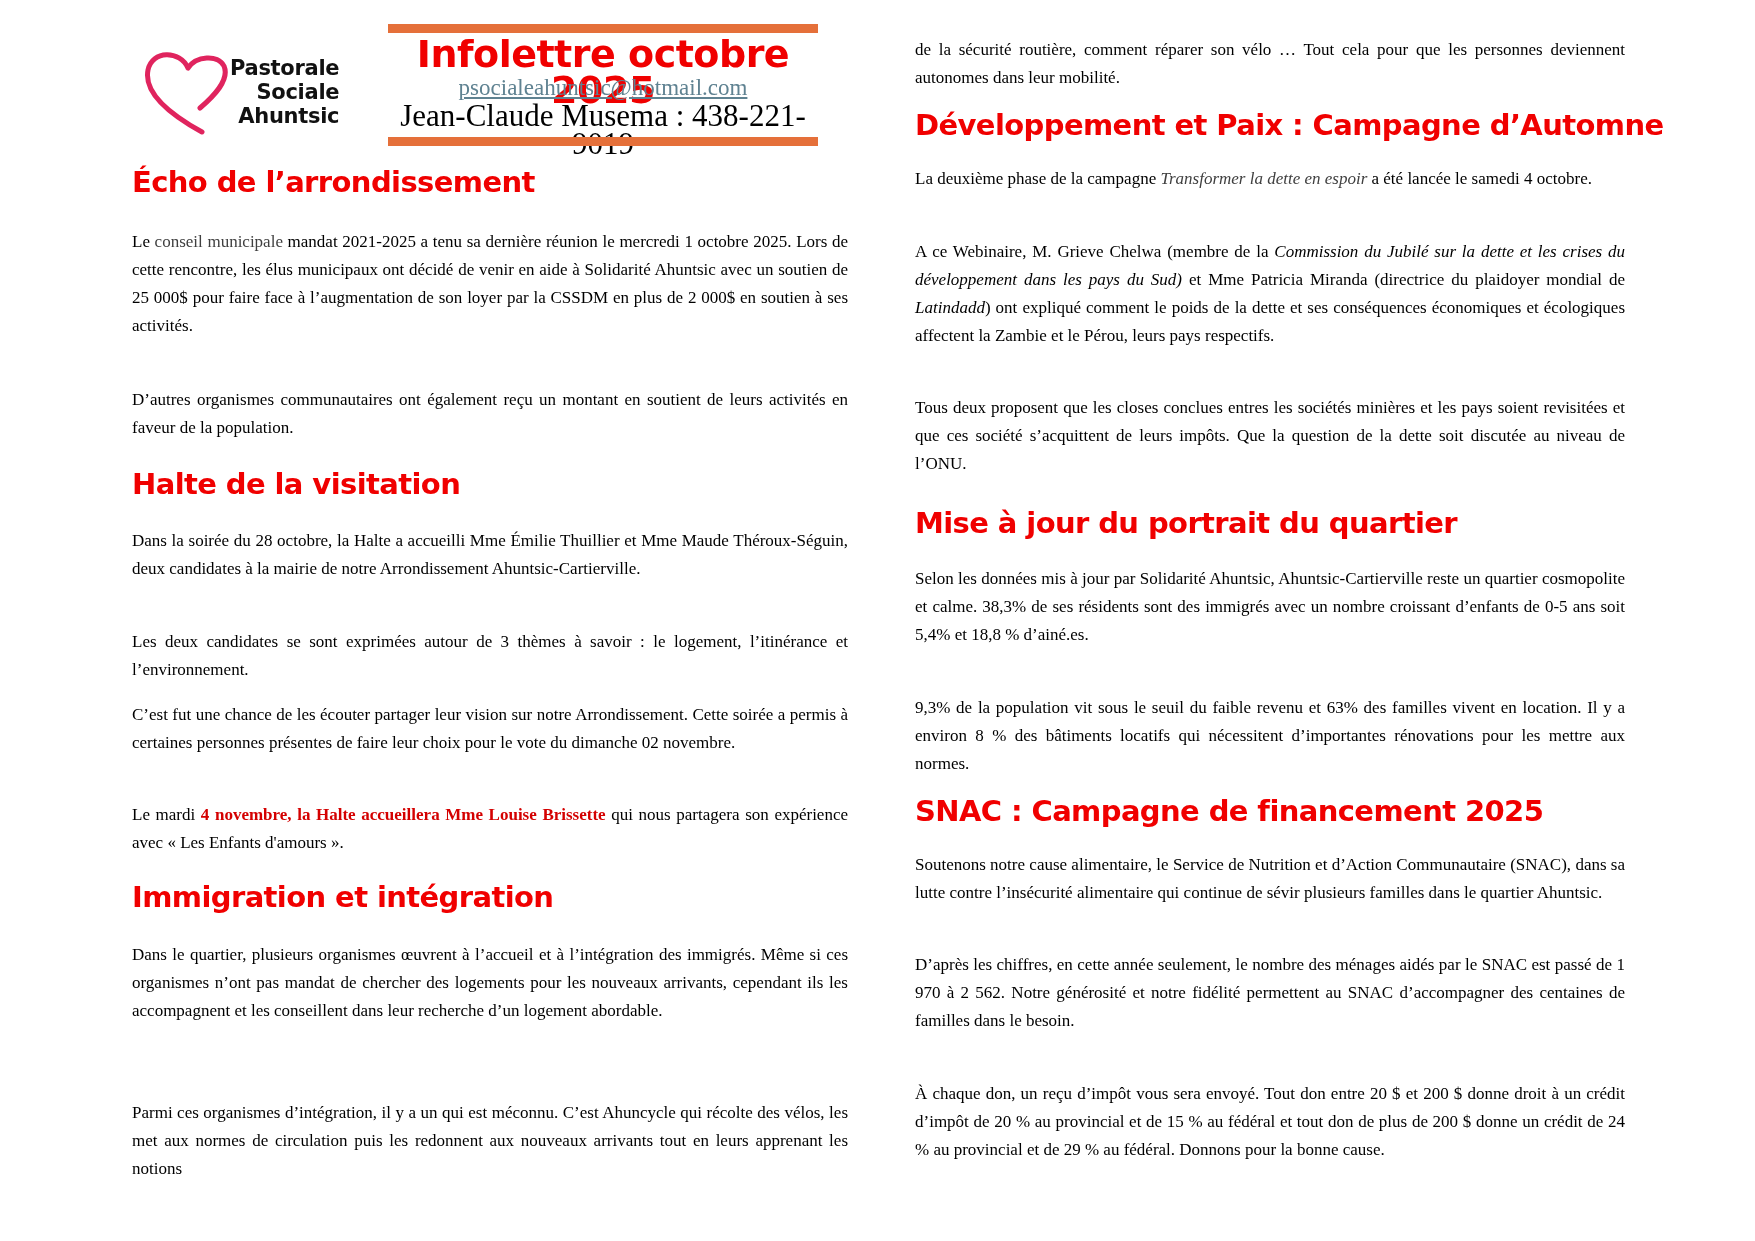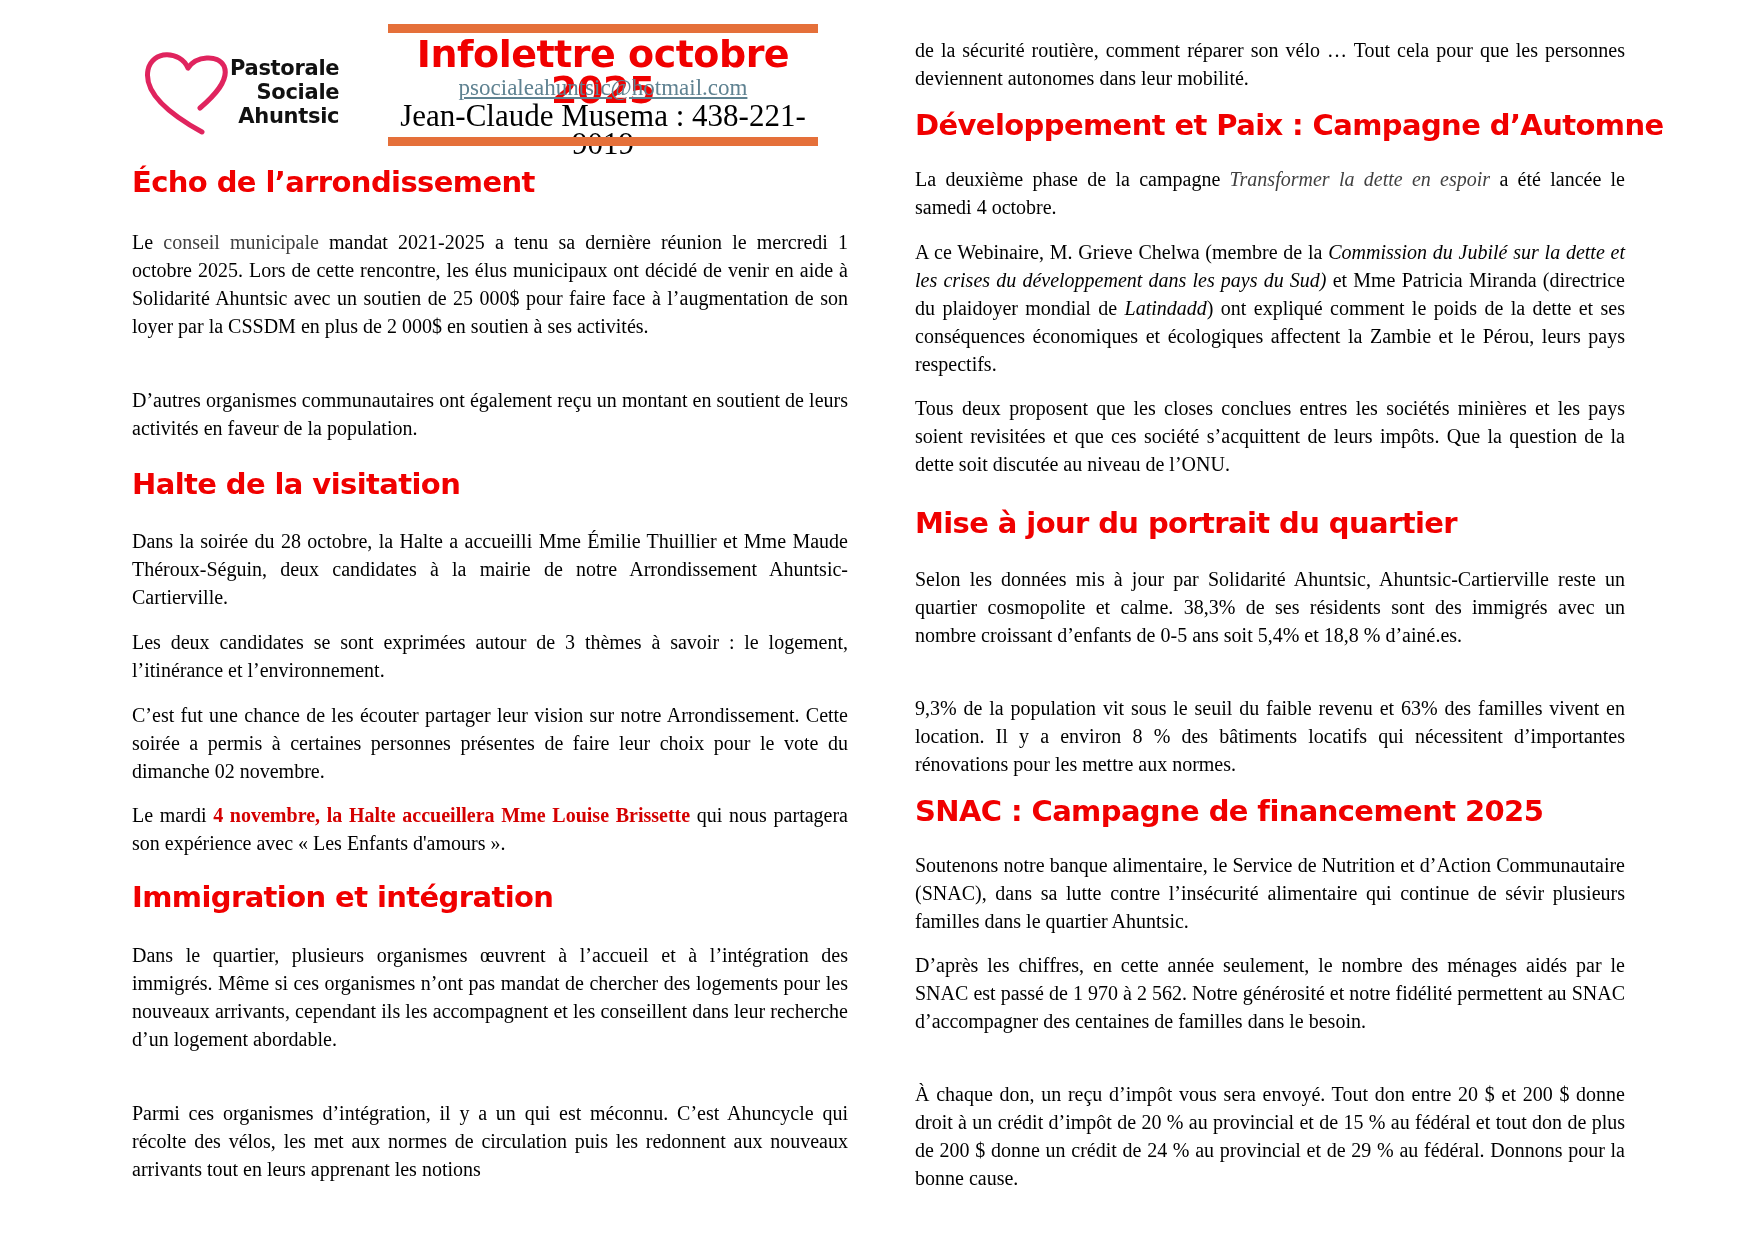--- a/index.html
+++ b/index.html
@@ -18,21 +18,21 @@
   .banner-title { position: absolute; left: 0; width: 430px; top: 12px; text-align: center; font-family: "DejaVu Sans", sans-serif; font-weight: bold; font-size: 38px; color: #f00000; letter-spacing: -0.5px; line-height: 36px; }
   .banner-email { position: absolute; left: 0; width: 430px; top: 50px; text-align: center; font-size: 23px; color: #5f8291; text-decoration: underline; line-height: 28px; }
   .banner-contact { position: absolute; left: 0; width: 430px; top: 78px; text-align: center; font-size: 31px; line-height: 28px; }
 
   .col { position: absolute; }
   .col.left { left: 132px; width: 716px; }
   .col.right { left: 915px; width: 710px; }
 
   h2.section { font-family: "DejaVu Sans", sans-serif; font-weight: bold; font-size: 29px; color: #f00000; letter-spacing: -0.6px; line-height: 36px; position: absolute; white-space: nowrap; }
 
-  p.body { position: absolute; font-size: 20px; line-height: 28px; text-align: justify; text-align-last: left; hyphens: none; }
+  p.body { position: absolute; font-size: 17px; line-height: 28px; text-align: justify; text-align-last: left; hyphens: none; }
   .col.left p.body { width: 716px; }
   .col.right p.body { width: 710px; }
 
   .link { color: #404040; }
   .red-bold { color: #d40000; font-weight: bold; }
   em { font-style: italic; }
 </style>
 </head>
 <body>
 
@@ -77,16 +77,16 @@
   <h2 class="section" style="top:107px;">Développement et Paix : Campagne d’Automne</h2>
   <p class="body" style="top:165px;"><span>La deuxième phase de la campagne </span><em class="link">Transformer la dette en espoir</em><span> a été lancée le samedi 4 octobre.</span></p>
   <p class="body" style="top:238px;"><span>A ce Webinaire, M. Grieve Chelwa (membre de la </span><em>Commission du Jubilé sur la dette et les crises du développement dans les pays du Sud)</em><span> et Mme Patricia Miranda (directrice du plaidoyer mondial de </span><em>Latindadd</em><span>) ont expliqué comment le poids de la dette et ses conséquences économiques et écologiques affectent la Zambie et le Pérou, leurs pays respectifs.</span></p>
   <p class="body" style="top:394px;">Tous deux proposent que les closes conclues entres les sociétés minières et les pays soient revisitées et que ces société s’acquittent de leurs impôts. Que la question de la dette soit discutée au niveau de l’ONU.</p>
 
   <h2 class="section" style="top:505px;">Mise à jour du portrait du quartier</h2>
   <p class="body" style="top:565px;">Selon les données mis à jour par Solidarité Ahuntsic, Ahuntsic-Cartierville reste un quartier cosmopolite et calme. 38,3% de ses résidents sont des immigrés avec un nombre croissant d’enfants de 0-5 ans soit 5,4% et 18,8 % d’ainé.es.</p>
   <p class="body" style="top:694px;">9,3% de la population vit sous le seuil du faible revenu et 63% des familles vivent en location. Il y a environ 8 % des bâtiments locatifs qui nécessitent d’importantes rénovations pour les mettre aux normes.</p>
 
   <h2 class="section" style="top:793px;">SNAC : Campagne de financement 2025</h2>
-  <p class="body" style="top:851px;">Soutenons notre banque alimentaire, le Service de Nutrition et d’Action Communautaire (SNAC), dans sa lutte contre l’insécurité alimentaire qui continue de sévir plusieurs familles dans le quartier Ahuntsic.</p>
+  <p class="body" style="top:851px;">Soutenons notre cause alimentaire, le Service de Nutrition et d’Action Communautaire (SNAC), dans sa lutte contre l’insécurité alimentaire qui continue de sévir plusieurs familles dans le quartier Ahuntsic.</p>
   <p class="body" style="top:951px;">D’après les chiffres, en cette année seulement, le nombre des ménages aidés par le SNAC est passé de 1 970 à 2 562. Notre générosité et notre fidélité permettent au SNAC d’accompagner des centaines de familles dans le besoin.</p>
   <p class="body" style="top:1080px;">À chaque don, un reçu d’impôt vous sera envoyé. Tout don entre 20 $ et 200 $ donne droit à un crédit d’impôt de 20 % au provincial et de 15 % au fédéral et tout don de plus de 200 $ donne un crédit de 24 % au provincial et de 29 % au fédéral.  Donnons pour la bonne cause.</p>
 </div>
 
 </body></html>

